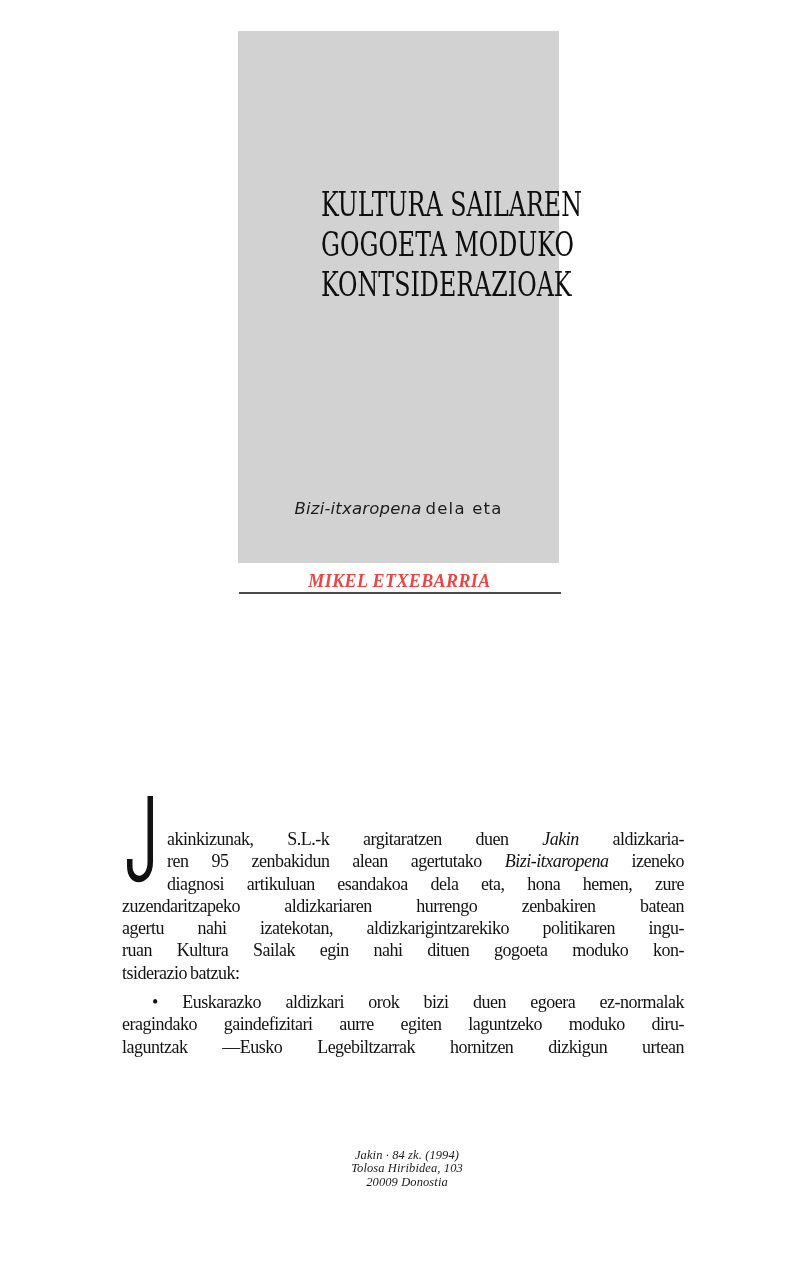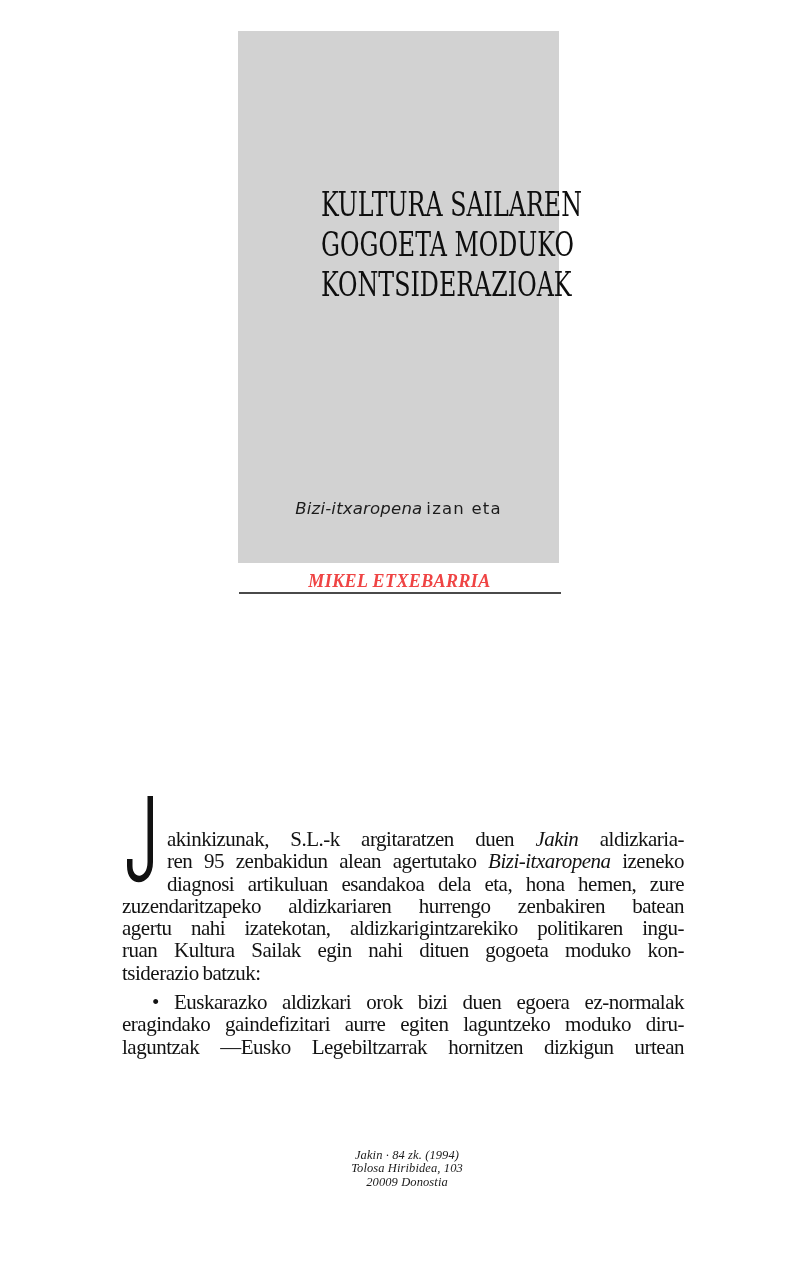--- a/index.html
+++ b/index.html
@@ -51,21 +51,21 @@
     color:#ef4444;
     white-space:nowrap;
   }
   .author-rule{
     position:absolute;left:239px;top:592px;width:322px;height:2px;
     background:#4a4a4a;
   }
   
   .body-col{
     position:absolute;left:122px;top:828px;width:562px;
-    font-size:21px;line-height:22.3px;
+    font-size:18px;line-height:22.3px;
     letter-spacing:-0.5px;word-spacing:-1px;
     color:#121212;
   }
   .bl{
     text-align:justify;
     text-align-last:justify;
     white-space:nowrap;
     height:22.3px;overflow:visible;
   }
   .bl.ind{margin-left:45px;}
@@ -92,21 +92,21 @@
 
 <div class="page">
 
   <div class="cover">
     <div class="cover-title">
       <div class="title-line">KULTURA SAILAREN</div>
       <div class="title-line">GOGOETA MODUKO</div>
       <div class="title-line">KONTSIDERAZIOAK</div>
     </div>
     <div class="cover-subtitle">
-      <span class="sub-italic">Bizi-itxaropena</span><span class="sub-regular">izan eta</span>
+      <span class="sub-italic">Bizi-itxaropena</span><span class="sub-regular">dela eta</span>
     </div>
   </div>
 
   <div class="author">MIKEL ETXEBARRIA</div>
   <div class="author-rule"></div>
 
   <div class="body-col">
 
     <svg class="dropcap" viewBox="0 0 27 97" xmlns="http://www.w3.org/2000/svg" aria-hidden="true">
       <path d="M21.5 0 L27 0 L27 66 C27 91 1 93.5 1 70 L1 63 L6.5 63 L6.5 70 C6.5 83.5 21.5 83.5 21.5 66 Z" fill="#111"></path>

